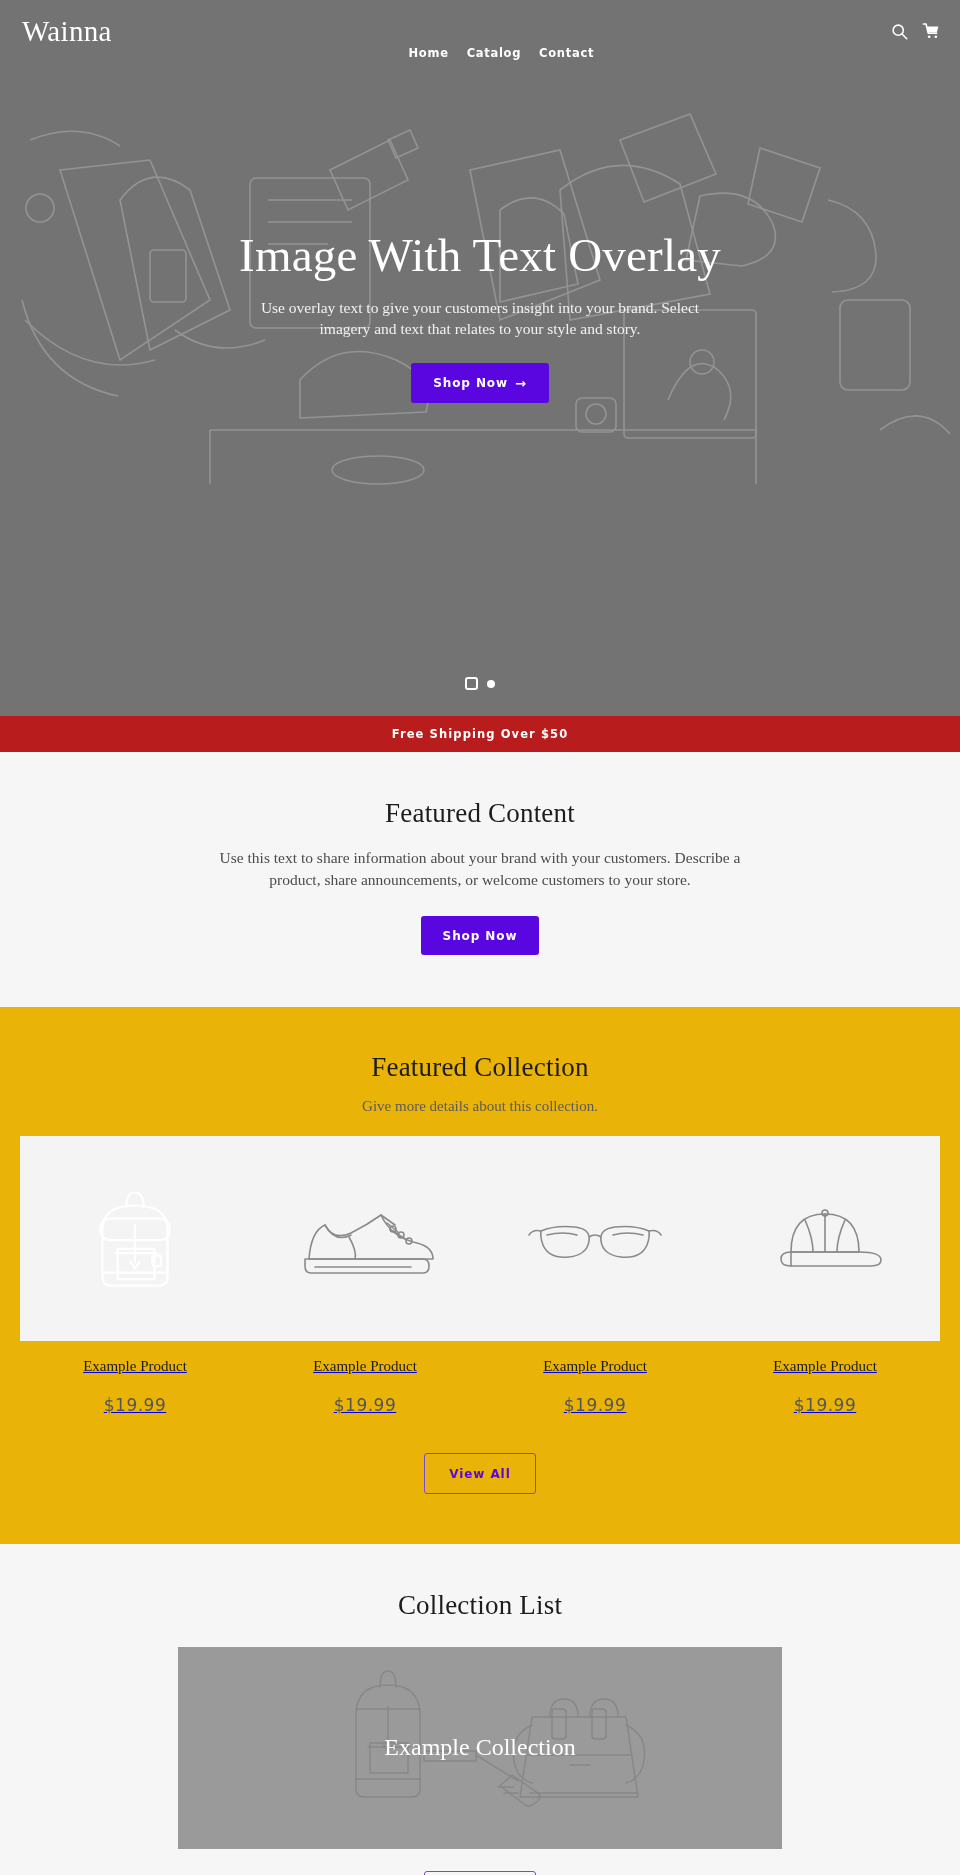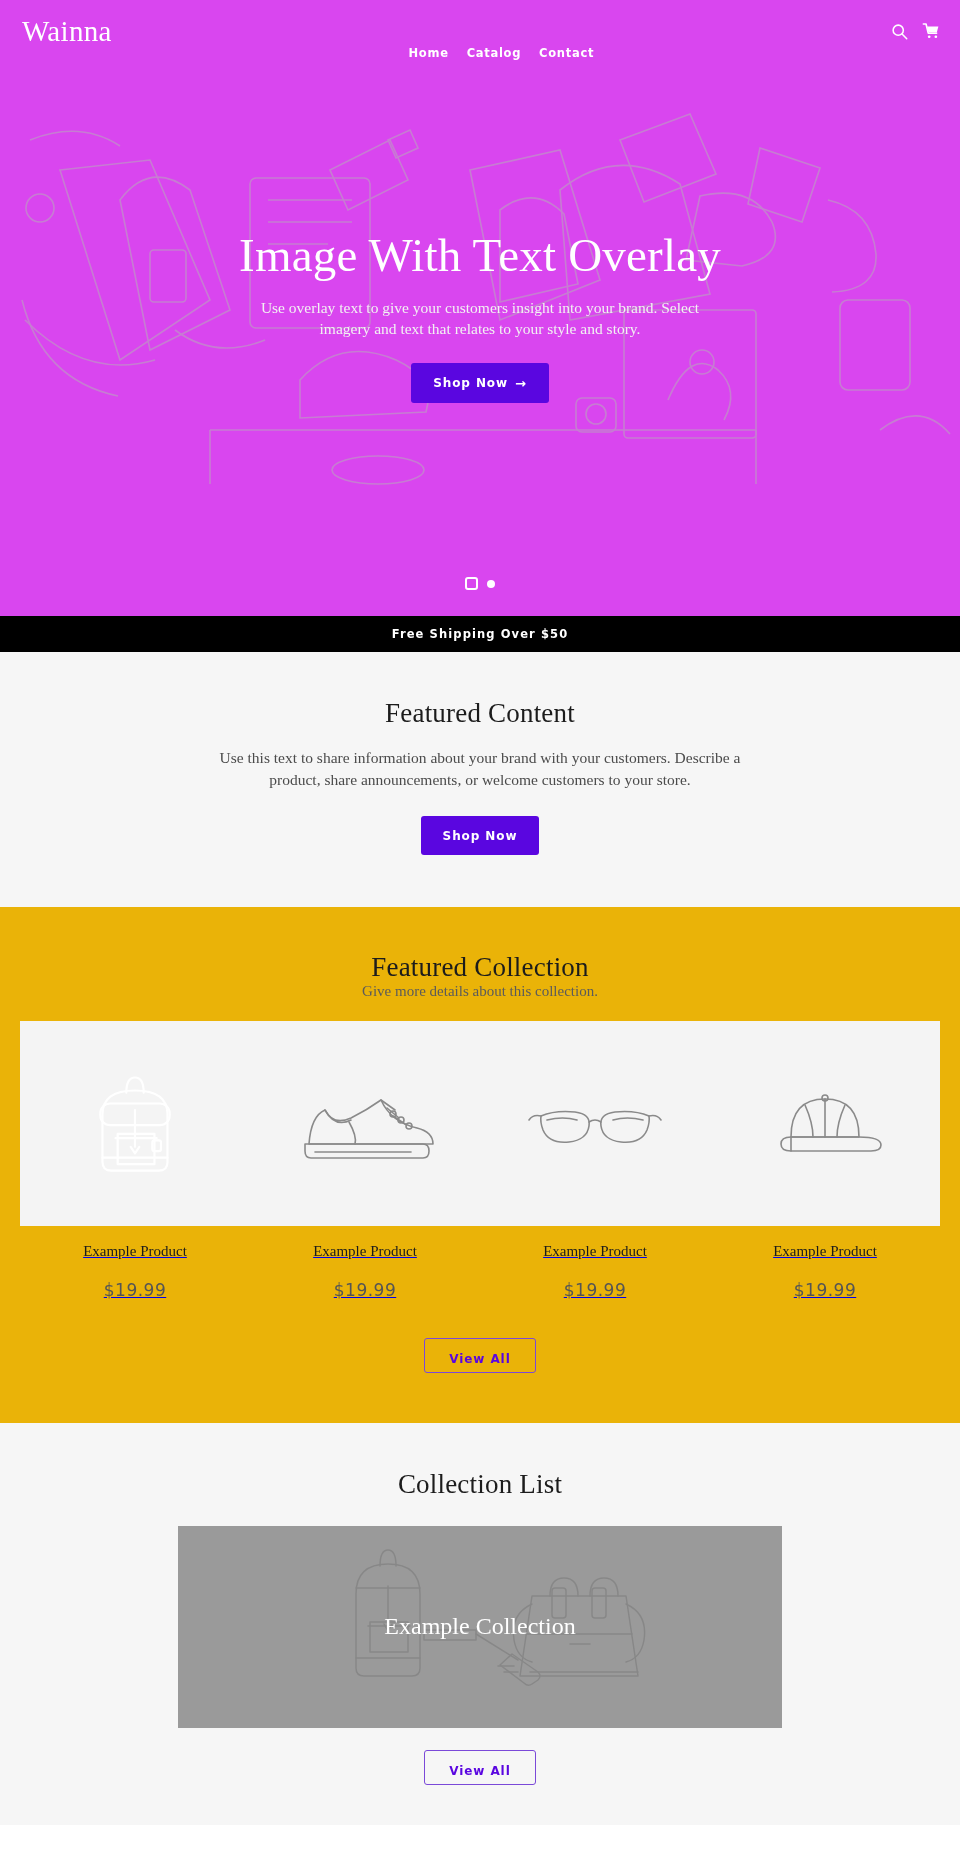--- a/index.html
+++ b/index.html
@@ -10,22 +10,22 @@
     -webkit-font-smoothing: antialiased;
   }
   body { width: 960px; overflow-x: hidden; }
 
   .page { width: 960px; position: relative; }
 
   
   .hero {
     position: relative;
     width: 960px;
-    height: 616px;
-    background: #d946ef;
+    height: 716px;
+    background: #737373;
     overflow: hidden;
   }
   .hero-art {
     position: absolute;
     inset: 0;
     opacity: .5;
   }
   .site-header {
     position: relative;
     z-index: 5;
@@ -107,21 +107,21 @@
   .btn-solid {
     background: #5a06e0;
     color: #ffffff;
     padding: 14px 22px 13px;
     border-radius: 3px;
   }
   .btn-outline {
     background: transparent;
     color: #5a06e0;
     border: 1px solid #7b49d8;
-    padding: 14px 24px 7px;
+    padding: 14px 24px 13px;
     border-radius: 3px;
   }
   .hero-cta { margin-top: 23px; }
   .btn-arrow { margin-left: 7px; font-size: 13px; }
 
   .slider-dots {
     position: absolute;
     left: 0; right: 0;
     bottom: 26px;
     z-index: 6;
@@ -142,21 +142,21 @@
     width: 8px; height: 8px;
     border-radius: 50%;
     background: #ffffff;
     border: none;
     cursor: pointer;
     padding: 0;
   }
 
   
   .announce {
-    background: #000000;
+    background: #b91c1c;
     height: 36px;
     display: flex;
     align-items: center;
     justify-content: center;
   }
   .announce-text {
     font-family: "DejaVu Sans", sans-serif;
     font-size: 11.5px;
     font-weight: bold;
     letter-spacing: 1.1px;
@@ -188,21 +188,21 @@
     color: #4b4b4b;
   }
   .featured-cta { margin-top: 24px; }
 
   
   .featured-collection {
     padding: 45px 0 50px;
     text-align: center;
   }
   .sec-sub {
-    margin-top: 0;
+    margin-top: 15px;
     font-family: "Liberation Serif", "DejaVu Serif", serif;
     font-size: 15px;
     color: #5b5b5b;
   }
   .product-grid {
     margin-top: 21px;
     display: grid;
     grid-template-columns: repeat(4, 1fr);
     padding: 0 20px;
   }

